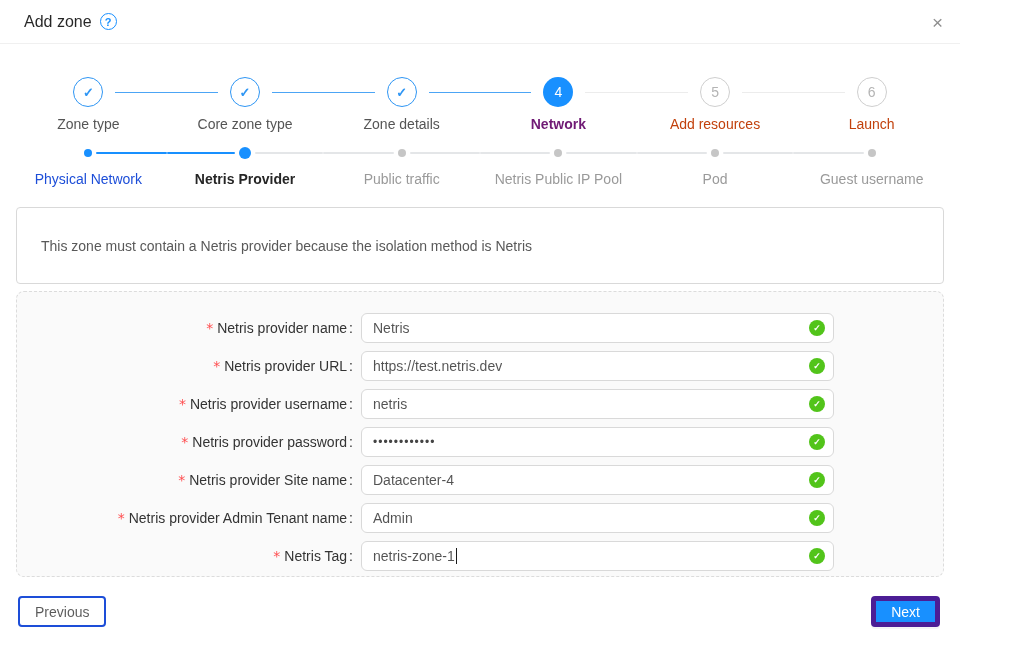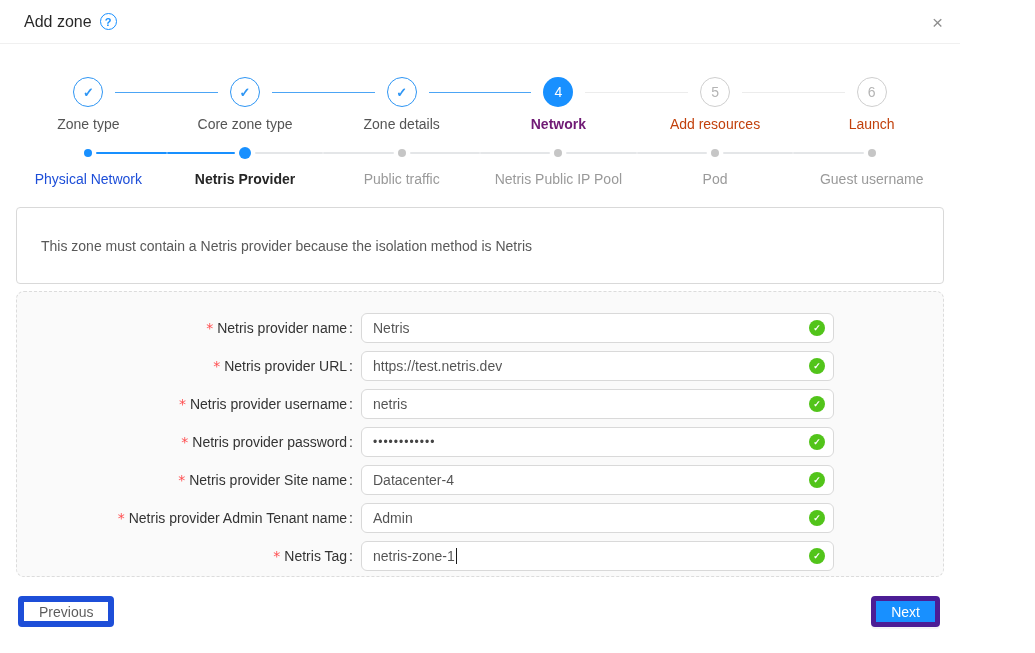--- a/index.html
+++ b/index.html
@@ -98,21 +98,21 @@
     color: #fff; font-size: 9px; font-weight: bold;
     display: flex; align-items: center; justify-content: center;
   }
 
   
   .dlg-footer { display: flex; justify-content: space-between; align-items: center; margin: 19px 20px 0 18px; }
   .btn {
     height: 31px; padding: 0 15px; border-radius: 4px; font-size: 14px;
     font-family: "Liberation Sans", sans-serif; cursor: pointer; display: inline-flex; align-items: center;
   }
-  .btn-default { background: #fff; border: 6px solid #1d4ed8; color: rgba(0,0,0,0.65); }
+  .btn-default { background: #fff; border: 2px solid #1d4ed8; color: rgba(0,0,0,0.65); }
   .btn-primary { background: #1890ff; border: 5px solid #4c1d95; color: #fff; box-shadow: 0 2px 0 rgba(0,0,0,0.04); }
 </style>
 </head>
 <body>
 
 <div class="dialog">
 
   <div class="dlg-header">
     <span class="dlg-title">Add zone</span>
     <span class="help-icon">?</span>

